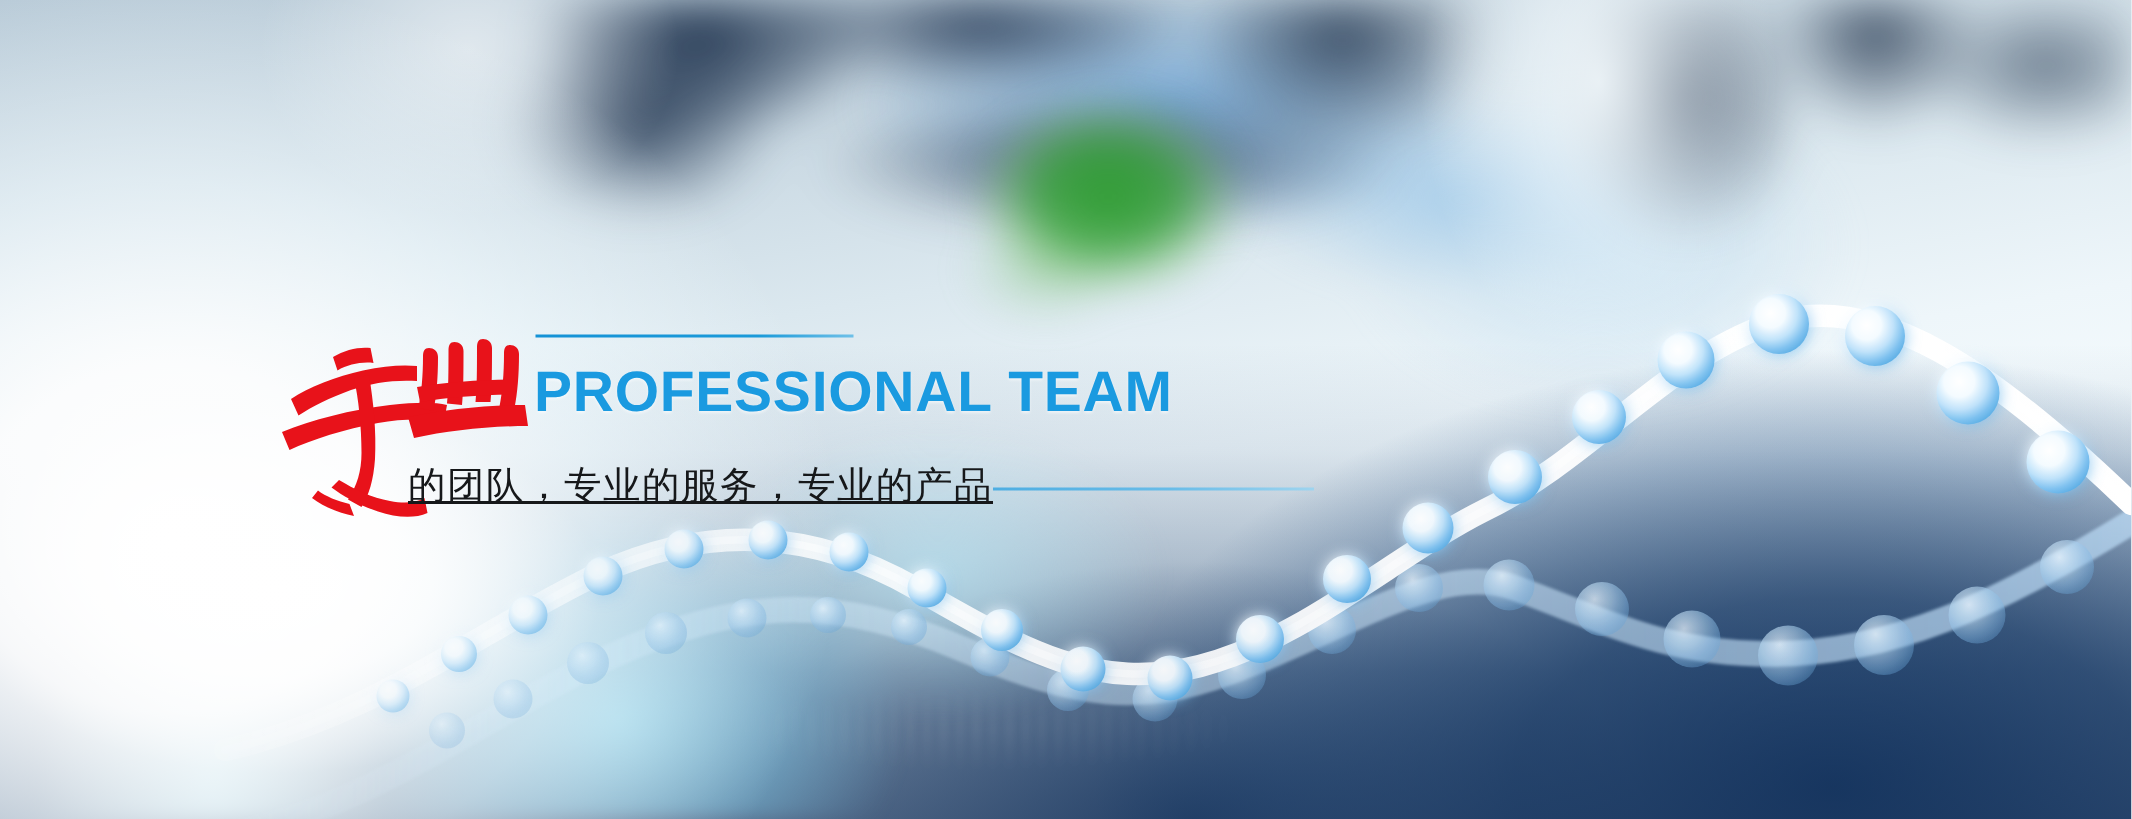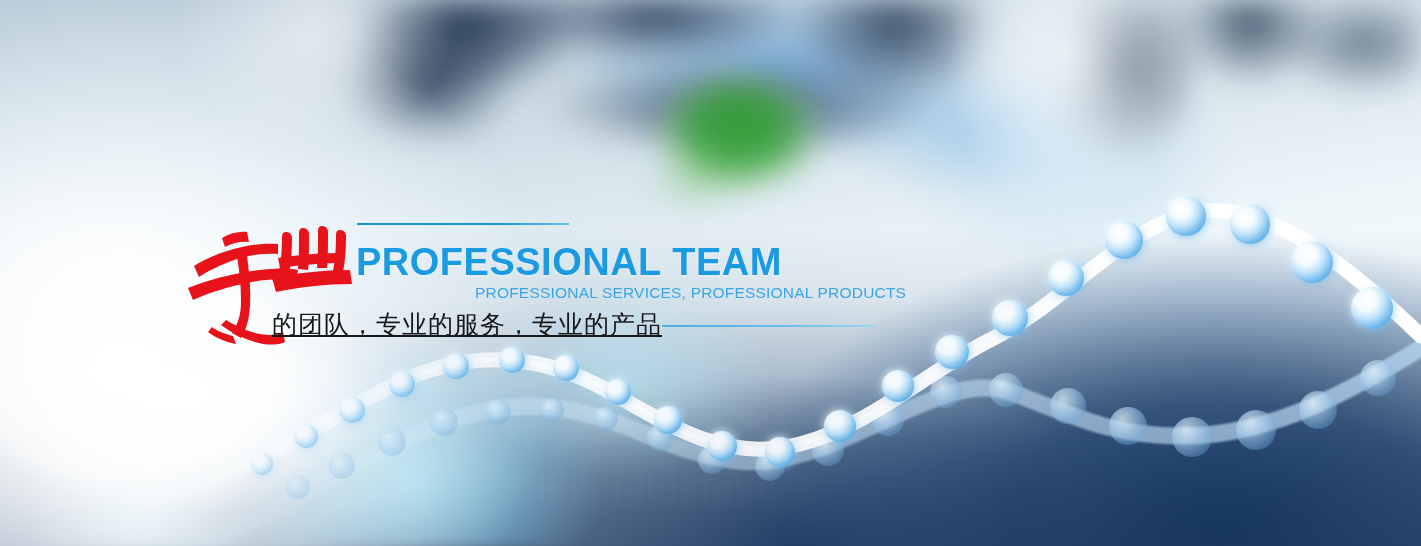--- a/index.html
+++ b/index.html
@@ -453,19 +453,18 @@
                    C140,70 113,73 90,78 Z"></path>
         </g>
       </svg>
     </div>
 
     <div class="rule-top"></div>
     <div class="rule-bottom"></div>
 
     <div class="headline">PROFESSIONAL TEAM</div>
 
-    <div class="subline">PROFESSIONAL SERVICES, PROFESSIONAL PRODUCTS</div>
 
     <div class="cnline">的团队，专业的服务，专业的产品</div>
 
   </div>
 
 </div>
 
 </body></html>

